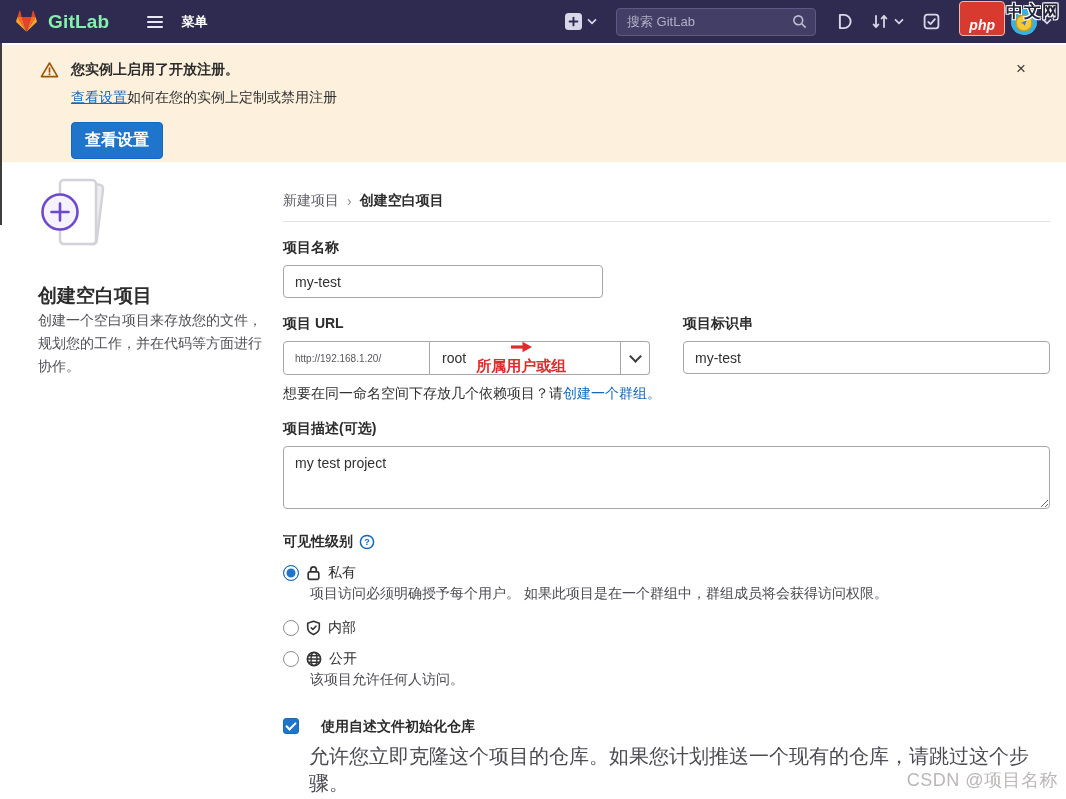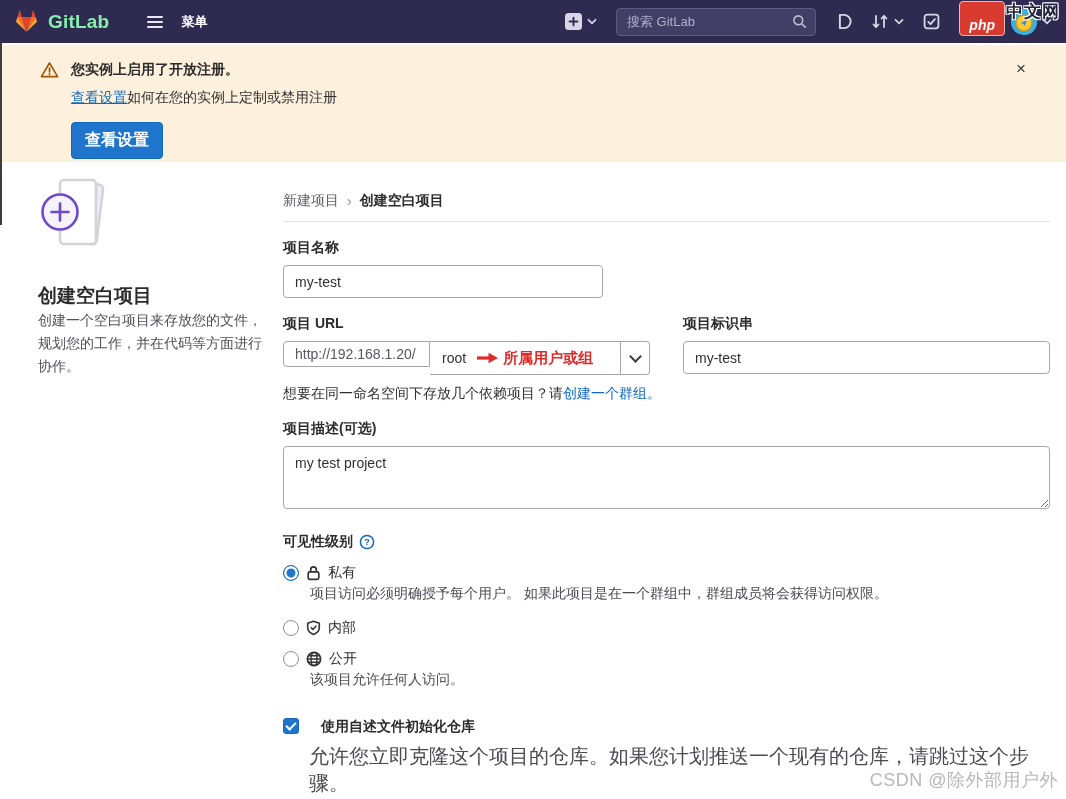--- a/index.html
+++ b/index.html
@@ -87,30 +87,30 @@
   .field-label { font-weight:700; font-size:14px; color:#2c2c2c; margin-top:17px; margin-bottom:8px; display:flex; align-items:center; gap:6px; }
   .text-input {
     height:33px; border:1px solid #a7a5ad; border-radius:4px; padding:0 11px; font-size:14px;
     color:#303030; font-family:inherit; background:#fff; width:100%; outline:none;
   }
   .name-input { width:320px; display:block; }
 
   .two-col { display:grid; grid-template-columns:367px 367px; column-gap:33px; }
   .url-group { display:flex; }
   .url-base {
-    width:147px; height:26px; border:1px solid #a7a5ad; border-radius:4px 0 0 4px;
-    display:flex; align-items:center; padding:12px 11px; color:#58565e; font-size:14px; background:#fff;
+    width:147px; height:34px; border:1px solid #a7a5ad; border-radius:4px 0 0 4px;
+    display:flex; align-items:center; padding:12px 11px; color:#58565e; font-size:10px; background:#fff;
     white-space:nowrap;
   }
   .ns-select {
     flex:1; height:34px; border:1px solid #a7a5ad; border-left:none; border-radius:0 4px 4px 0;
     display:flex; align-items:center; padding:0 30px 0 12px; position:relative; cursor:pointer; background:#fff;
   }
   .ns-value { font-size:14px; color:#303030; }
-  .ns-annot { display:flex; align-items:center; gap:4px; margin-left:10px; }
+  .ns-annot { display:flex; align-items:center; gap:4px; margin-left:10px;flex-direction:column; }
   .ns-annot-text { color:#e12a2a; font-size:15px; font-weight:700; white-space:nowrap; }
   .ns-caret {
     position:absolute; right:0; top:0; bottom:0; width:29px; border-left:1px solid #a7a5ad;
     display:flex; align-items:center; justify-content:center;
   }
   .caret-down { width:9px; height:9px; border-right:2px solid #3a3a3a; border-bottom:2px solid #3a3a3a; transform:rotate(45deg); margin-top:-4px; }
   .hint { margin-top:10px; font-size:14px; color:#303030; }
   .hint a { color:#1068bf; cursor:pointer; text-decoration:none; }
 
   .desc-area {
@@ -398,13 +398,13 @@
   
   <svg class="arrow-annot" width="78" height="30" viewBox="0 0 78 30">
     <path d="M70 4 C 52 8 34 13 18 19" fill="none" stroke="#e12a2a" stroke-width="3" stroke-linecap="round"></path>
     <polygon points="4,25 22,12 20,24" fill="#e12a2a"></polygon>
   </svg>
 
   
   
 </div>
 
-<div class="csdn-mark">CSDN @除外部用户外</div>
+<div class="csdn-mark">CSDN @项目名称</div>
 
 </body></html>

